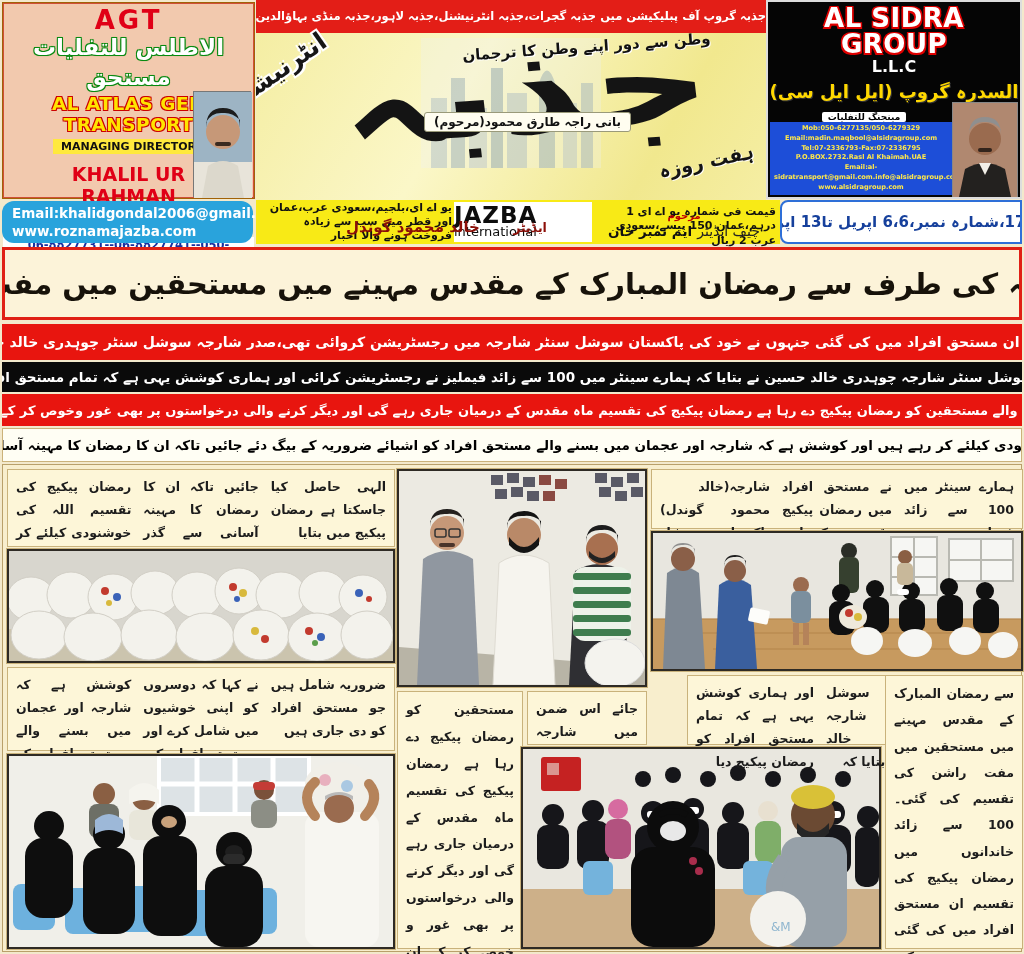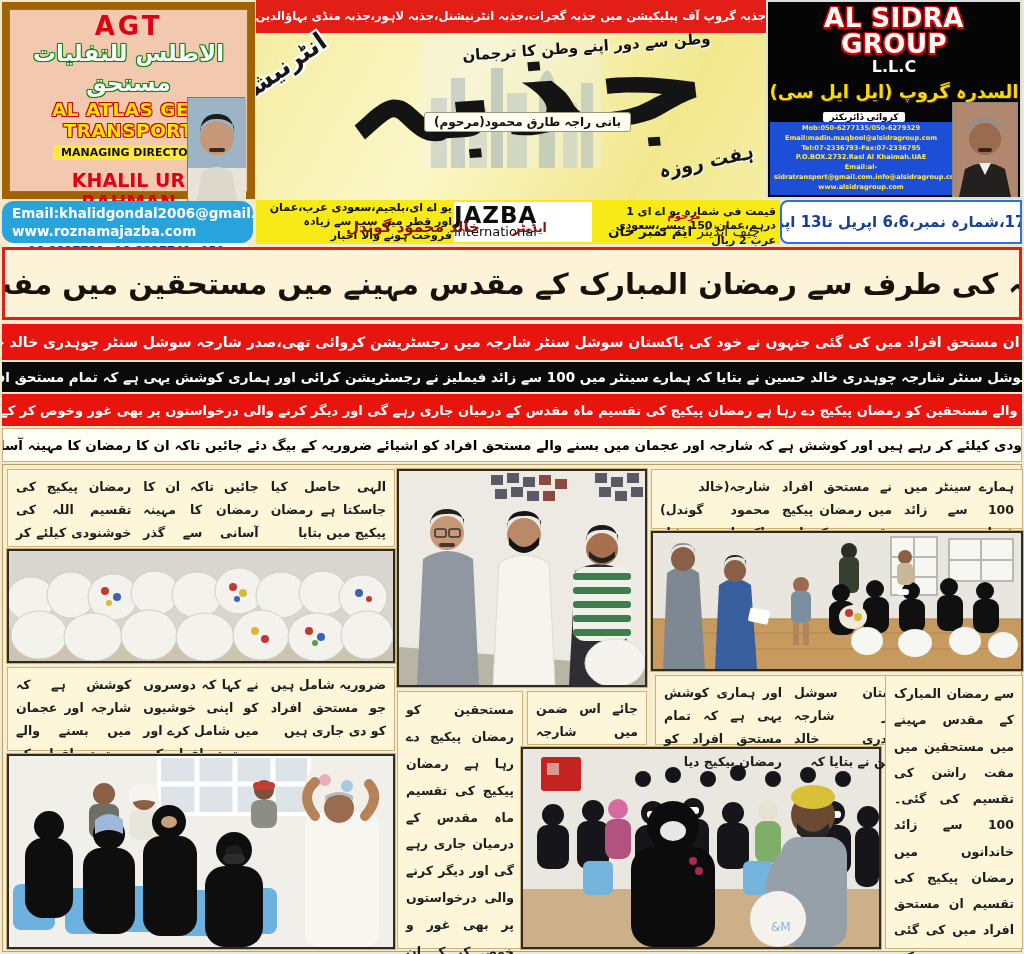--- a/index.html
+++ b/index.html
@@ -1,21 +1,21 @@
 <!DOCTYPE html>
 <html lang="ur"><head>
 <meta charset="utf-8">
 <style>
   html,body{margin:0;padding:0;background:#e9e0c4;}
   *{box-sizing:border-box;}
   .page{position:relative;width:1024px;height:954px;background:#f3e9cc;font-family:"DejaVu Sans",sans-serif;overflow:hidden;}
   .abs{position:absolute;}
   .rtl{direction:rtl;}
   
-  .left-ad{left:2px;top:2px;width:253px;height:197px;background:#f2c9ae;border:7px solid #a16207;box-shadow:inset 0 0 0 1px #d05038;text-align:center;padding-top:4px;}
+  .left-ad{left:2px;top:2px;width:253px;height:197px;background:#f2c9ae;border:1px solid #a16207;box-shadow:inset 0 0 0 1px #d05038;text-align:center;padding-top:4px;}
   .agt{color:#e00016;font-size:26px;font-weight:900;letter-spacing:3px;line-height:1;}
   .atlas-arabic{font-size:23px;font-weight:bold;color:#fff;text-shadow:0 0 2px #0a8a12,1px 1px 0 #0a8a12,-1px -1px 0 #0a8a12,1px -1px 0 #0a8a12,-1px 1px 0 #0a8a12;line-height:1.3;}
   .atlas-en{font-size:18.5px;font-weight:900;color:#ffe400;text-shadow:1px 1px 0 #c00,-1px -1px 0 #c00,1px -1px 0 #c00,-1px 1px 0 #c00;letter-spacing:.5px;}
   .role-badge{display:inline-block;background:#ffe93e;color:#111;font-size:11px;font-weight:bold;padding:1px 8px;margin:4px 0 2px;}
   .khalil{color:#e00016;font-size:19px;font-weight:900;line-height:1.15;width:190px;margin:8px auto;}
   .phone-line{background:#fff;color:#1a2f9e;font-size:11.5px;font-weight:bold;margin-top:5px;padding:1px 0;}
   .addr-line{background:#1f9e30;color:#fff;font-size:10px;font-weight:bold;padding:1px 0;}
   .mail-line{background:#e00016;color:#fff;font-size:10.5px;font-weight:bold;padding:1px 0;}
   .left-ad-photo{right:3px;top:88px;width:58px;height:106px;border:1px solid #777;}
   
@@ -71,21 +71,21 @@
   .ph-bags{left:4px;top:84px;width:388px;height:114px;}
   .b-left-mid{left:4px;top:202px;width:388px;height:84px;}
   .ph-women{left:4px;top:289px;width:388px;height:195px;}
   .ph-men{left:394px;top:4px;width:250px;height:218px;}
   .b-mid-left{left:394px;top:226px;width:126px;height:258px;}
   .b-mid-left .col{line-height:2.15;}
   .b-mid-right{left:524px;top:226px;width:120px;height:54px;}
   .ph-crowd{left:518px;top:282px;width:360px;height:202px;}
   .b-right-top{left:648px;top:4px;width:372px;height:60px;}
   .ph-hall{left:648px;top:66px;width:372px;height:140px;}
-  .b-right-mid{left:652px;top:210px;width:266px;height:70px;}
+  .b-right-mid{left:684px;top:210px;width:266px;height:70px;}
   .b-far-right{left:882px;top:210px;width:138px;height:274px;}
   .b-far-right .col{line-height:2.1;}
 </style>
 </head>
 <body>
 
 <div class="page">
 
   <div class="abs left-ad">
     <div class="agt">AGT</div>
@@ -154,21 +154,21 @@
       <div class="l2">international</div>
     </div>
     <div class="abs price-text rtl">قیمت فی شمارہ یو اے ای 1 درہم،عمان 150 پیسے،سعودی عرب 2 ریال</div>
   </div>
   <div class="abs date-box rtl">جلد نمبر 17،شمارہ نمبر،6،6 اپریل تا13 اپریل 2023</div>
 
   <div class="abs right-ad">
     <div class="sidra">AL SIDRA GROUP</div>
     <div class="llc">L.L.C</div>
     <div class="sidra-urdu rtl">السدرہ گروپ (ایل ایل سی)</div>
-    <div><span class="director-badge rtl">کروائی ڈائریکٹر</span></div>
+    <div><span class="director-badge rtl">مینجنگ للتفليات</span></div>
     <div class="director-name rtl">حاجی مقبول احمد</div>
     <div class="sidra-contacts">
       <div>Mob:050-6277135/050-6279329 Email:madin.maqbool@alsidragroup.com</div>
       <div>Tel:07-2336793-Fax:07-2336795 P.O.BOX.2732.Rasl Al Khaimah.UAE</div>
       <div>Email:al-sidratransport@gmail.com.info@alsidragroup.com www.alsidragroup.com</div>
     </div>
     <div class="abs right-ad-photo">
       <svg width="64" height="94" viewBox="0 0 64 94">
         <rect width="64" height="94" fill="#b08870"></rect>
         <path d="M6 94 L12 66 Q32 54 52 66 L58 94 Z" fill="#23211f"></path>

